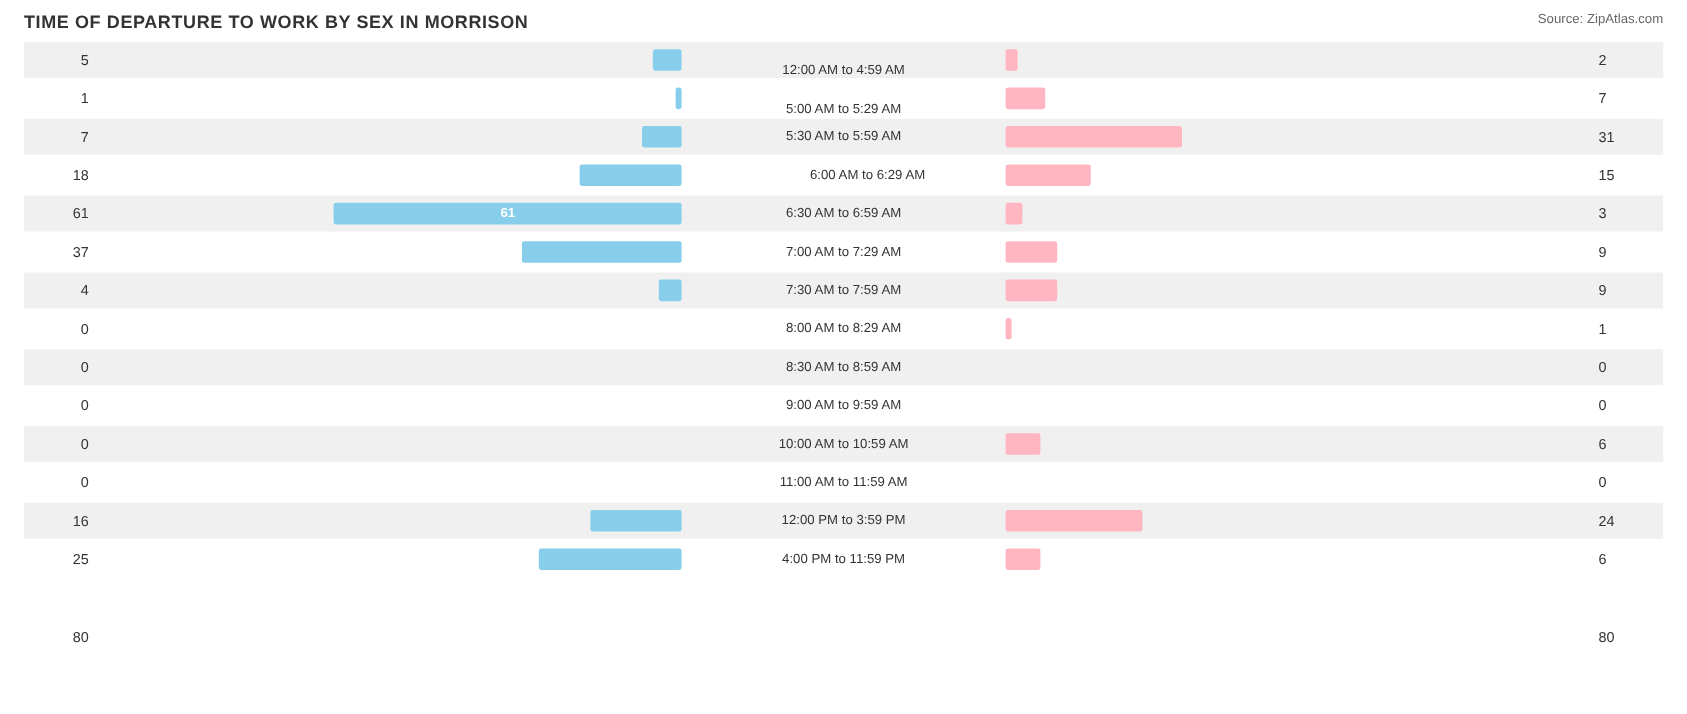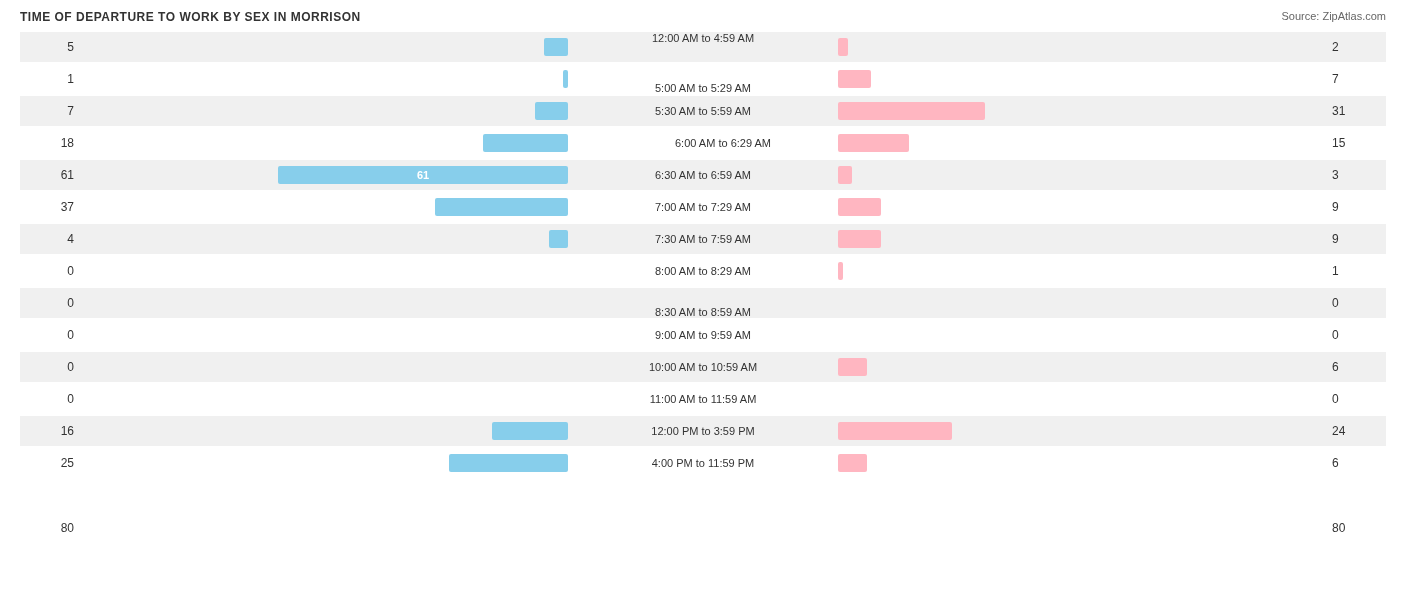--- a/index.html
+++ b/index.html
@@ -10,21 +10,21 @@
       height: 595px;
       overflow: hidden;
     }
     .chart-container {
       width: 1406px;
       height: 595px;
       padding: 10px 20px 40px 20px;
       position: relative;
     }
     .chart-title {
-      font-size: 12px;
+      font-size: 15px;
       font-weight: bold;
       color: #333;
       margin-bottom: 8px;
       text-transform: uppercase;
       letter-spacing: 0.5px;
     }
     .source-text {
       position: absolute;
       top: 10px;
       right: 20px;
@@ -118,21 +118,21 @@
 </head>
 <body>
 
 <div class="chart-container">
   <div class="chart-title">TIME OF DEPARTURE TO WORK BY SEX IN MORRISON</div>
   <div class="source-text">Source: ZipAtlas.com</div>
 
   <div class="chart-area" id="chart-area">
   <div class="row" style="background: rgb(240, 240, 240); display: flex; align-items: center; height: 30px; width: 100%;">
         <div class="left-value">5</div>
-        <div style="flex: 1 1 0%; display: flex; align-items: flex-start; height: 100%; position: relative;">
+        <div style="flex: 1 1 0%; display: flex; align-items: flex-end; height: 100%; position: relative;">
           <div style="width: 50%; display: flex; justify-content: flex-end; align-items: center; height: 100%; padding-right: 135px;">
             <div class="bar-blue" style="width: 23.75px; height: 18px; background: rgb(135, 206, 235); border-radius: 2px; min-width: 2px;"></div>
           </div>
           <div style="position: absolute; left: 50%; transform: translateX(-50%); font-size: 11px; color: rgb(51, 51, 51); white-space: nowrap; text-align: center; z-index: 10;">12:00 AM to 4:59 AM</div>
           <div style="width: 50%; display: flex; justify-content: flex-start; align-items: center; height: 100%; padding-left: 135px;">
             <div style="width: 9.5px; height: 18px; background: rgb(255, 182, 193); border-radius: 2px; min-width: 2px;"></div>
           </div>
         </div>
         <div class="right-value">2</div>
       </div>
@@ -224,21 +224,21 @@
           </div>
           <div style="position: absolute; left: 50%; transform: translateX(-50%); font-size: 11px; color: rgb(51, 51, 51); white-space: nowrap; text-align: center; z-index: 10;">8:00 AM to 8:29 AM</div>
           <div style="width: 50%; display: flex; justify-content: flex-start; align-items: center; height: 100%; padding-left: 135px;">
             <div style="width: 4.75px; height: 18px; background: rgb(255, 182, 193); border-radius: 2px; min-width: 2px;"></div>
           </div>
         </div>
         <div class="right-value">1</div>
       </div>
       <div class="row" style="background: rgb(240, 240, 240); display: flex; align-items: center; height: 30px; width: 100%;">
         <div class="left-value">0</div>
-        <div style="flex: 1 1 0%; display: flex; align-items: flex-end; height: 100%; position: relative; text-decoration: underline;">
+        <div style="flex: 1 1 0%; display: flex; align-items: center; height: 100%; position: relative; text-decoration: underline;">
           <div style="width: 50%; display: flex; justify-content: flex-end; align-items: center; height: 100%; padding-right: 135px;">
             <div class="bar-blue" style="width: 0px; height: 18px; background: rgb(135, 206, 235); border-radius: 2px; min-width: 0px;"></div>
           </div>
           <div style="position: absolute; left: 50%; transform: translateX(-50%); font-size: 11px; color: rgb(51, 51, 51); white-space: nowrap; text-align: center; z-index: 10;">8:30 AM to 8:59 AM</div>
           <div style="width: 50%; display: flex; justify-content: flex-start; align-items: center; height: 100%; padding-left: 135px;">
             <div style="width: 0px; height: 18px; background: rgb(255, 182, 193); border-radius: 2px; min-width: 0px;"></div>
           </div>
         </div>
         <div class="right-value">0</div>
       </div>

